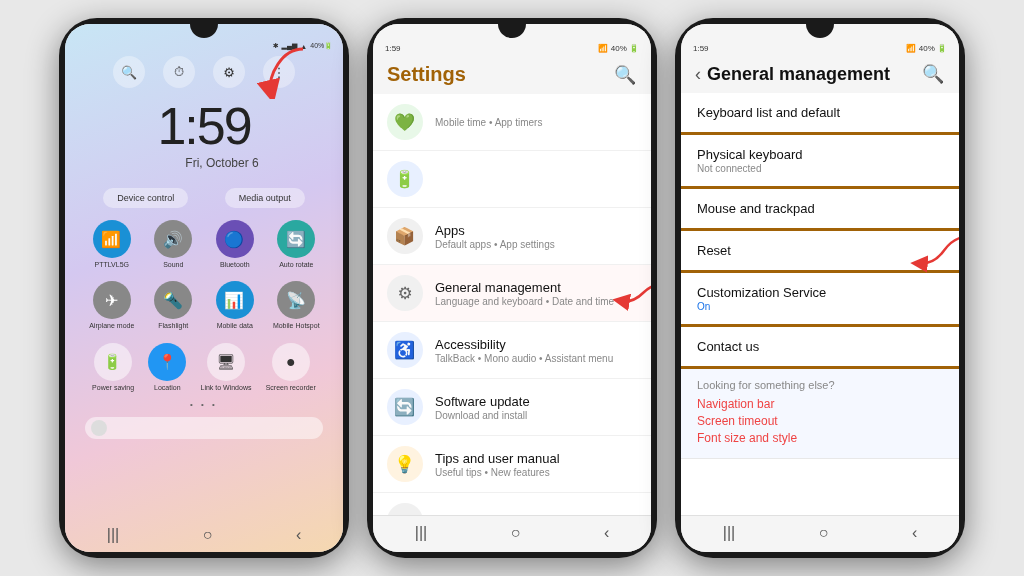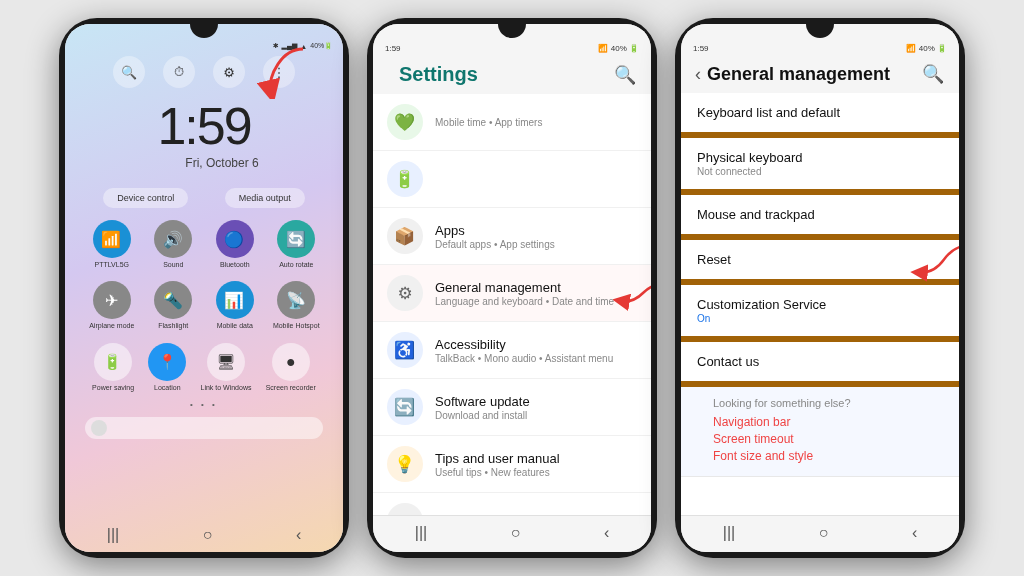--- a/index.html
+++ b/index.html
@@ -225,22 +225,21 @@
     .s-header {
       display: flex;
       justify-content: space-between;
       align-items: center;
       padding: 6px 14px 8px;
       background: #f5f5f5;
     }
     .s-header-title {
       font-size: 20px;
       font-weight: 600;
-      color: #0f766e;
-      margin-left: 12px;
+      color: #a16207;
     }
     .s-search-icon { font-size: 18px; color: #555; }
     .s-list {
       flex: 1;
       overflow: hidden;
       background: #fff;
     }
     .s-item {
       display: flex;
       align-items: center;
@@ -325,37 +324,37 @@
     .gm-search { font-size: 18px; color: #555; }
     .gm-list {
       flex: 1;
       overflow: hidden;
       background: #fff;
     }
     .gm-item {
       display: flex;
       flex-direction: column;
       padding: 12px 16px;
-      border-bottom: 6px solid #a16207;
+      border-bottom: 3px solid #a16207;
       position: relative;
     }
     .gm-item-main {
       font-size: 13px;
       font-weight: 500;
       color: #111;
     }
     .gm-item-sub {
       font-size: 10px;
       color: #888;
       margin-top: 1px;
     }
     .gm-item-blue { color: #1a73e8; }
     .gm-section {
       background: #f5f8ff;
-      padding: 10px 32px;
+      padding: 10px 16px;
       border-bottom: 1px solid #e8e8e8;
     }
     .gm-section-title {
       font-size: 11px;
       color: #888;
       margin-bottom: 6px;
     }
     .gm-link {
       font-size: 12px;
       color: #ef4444;

